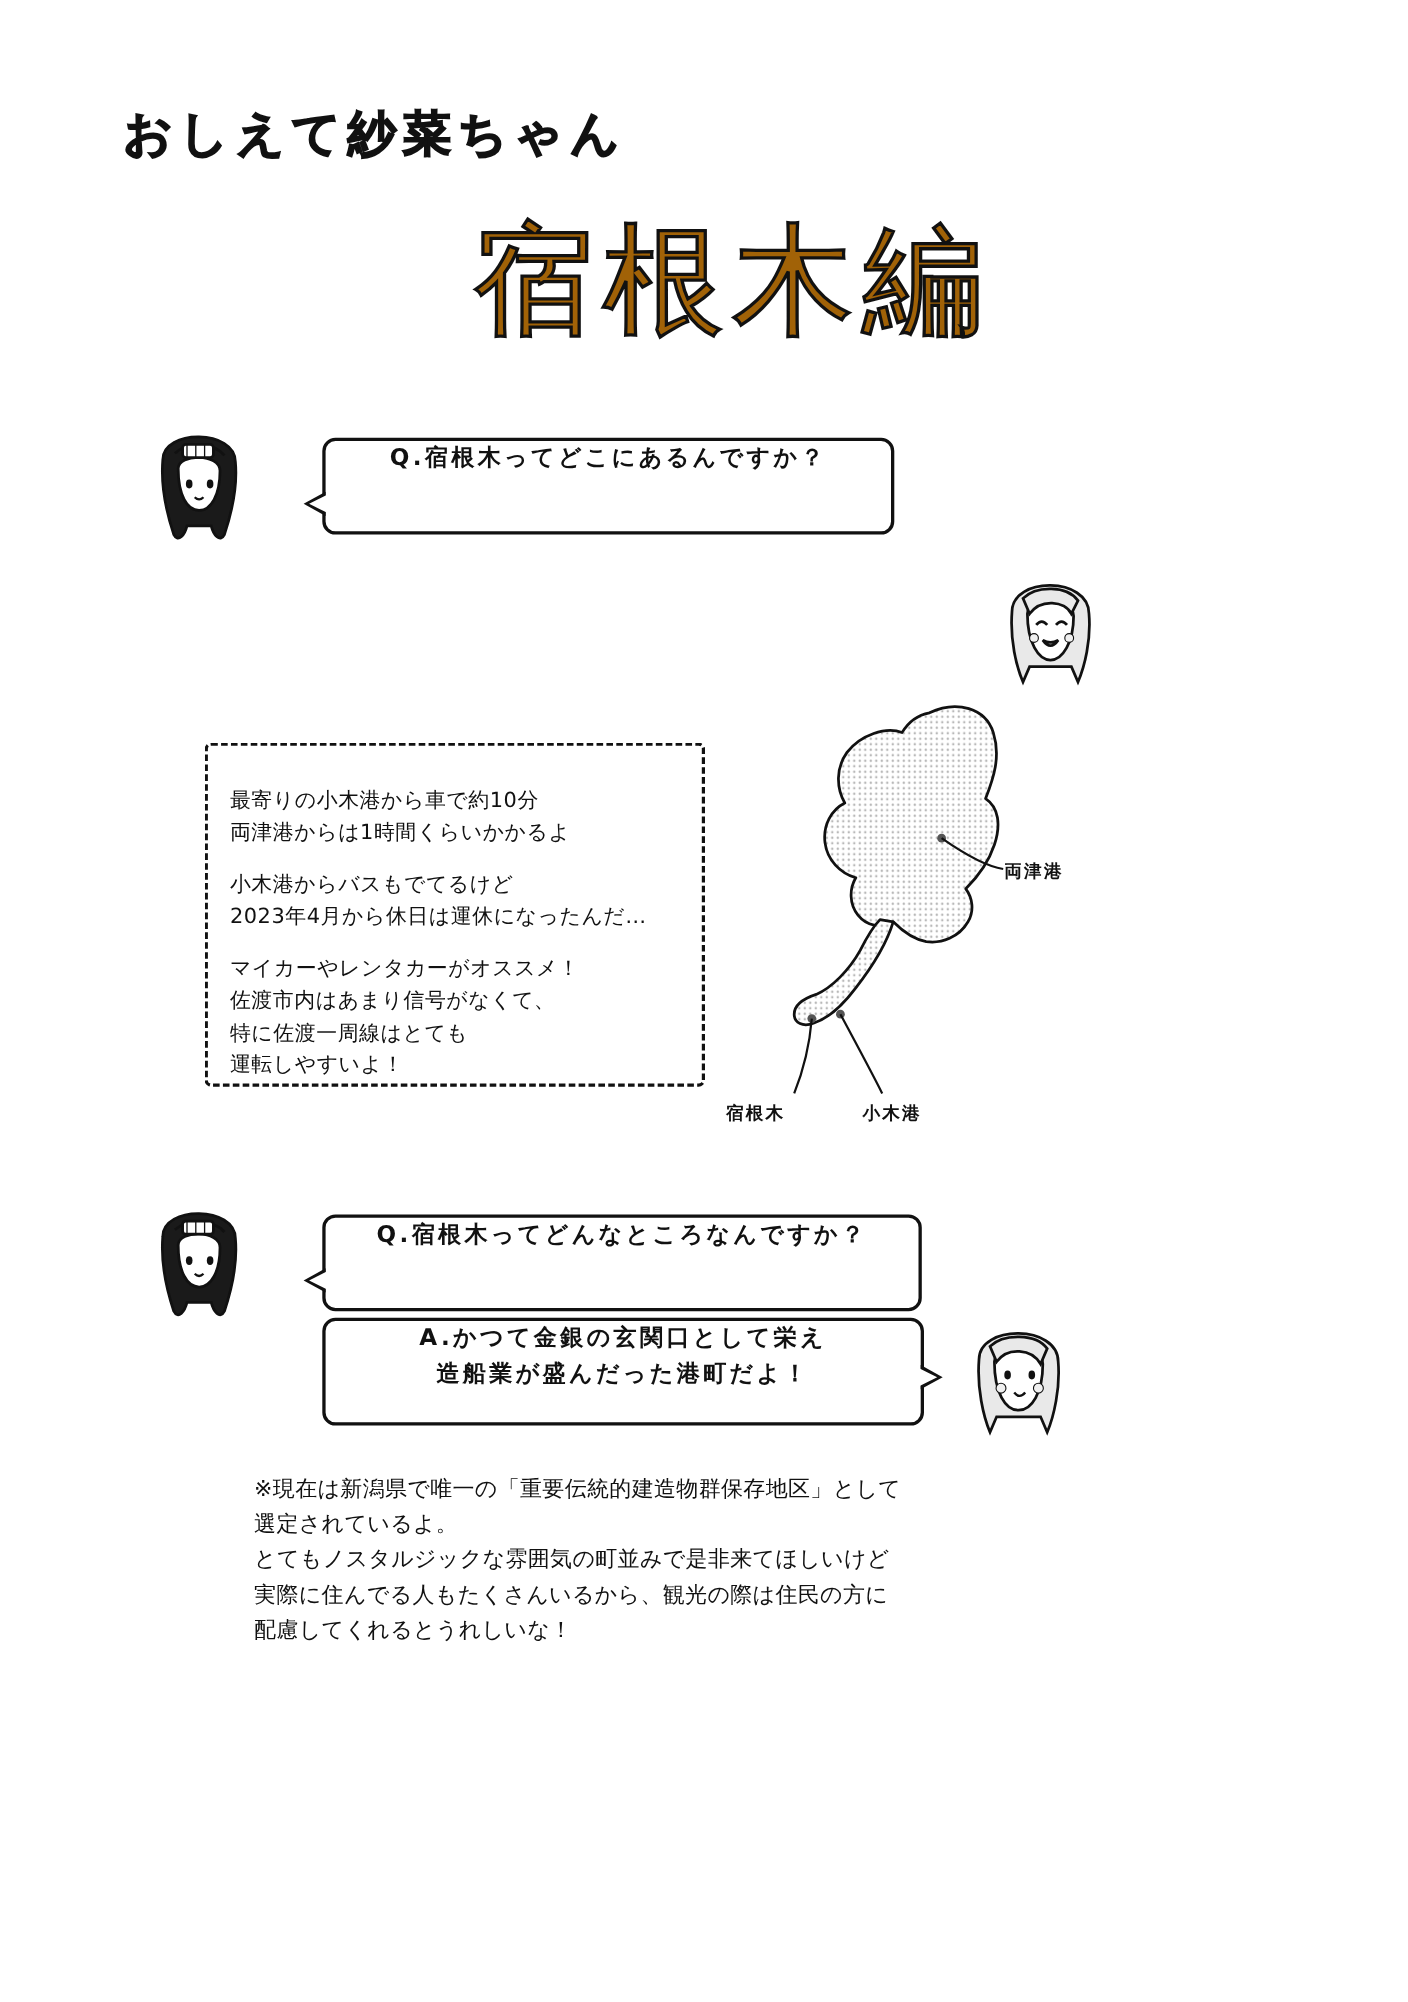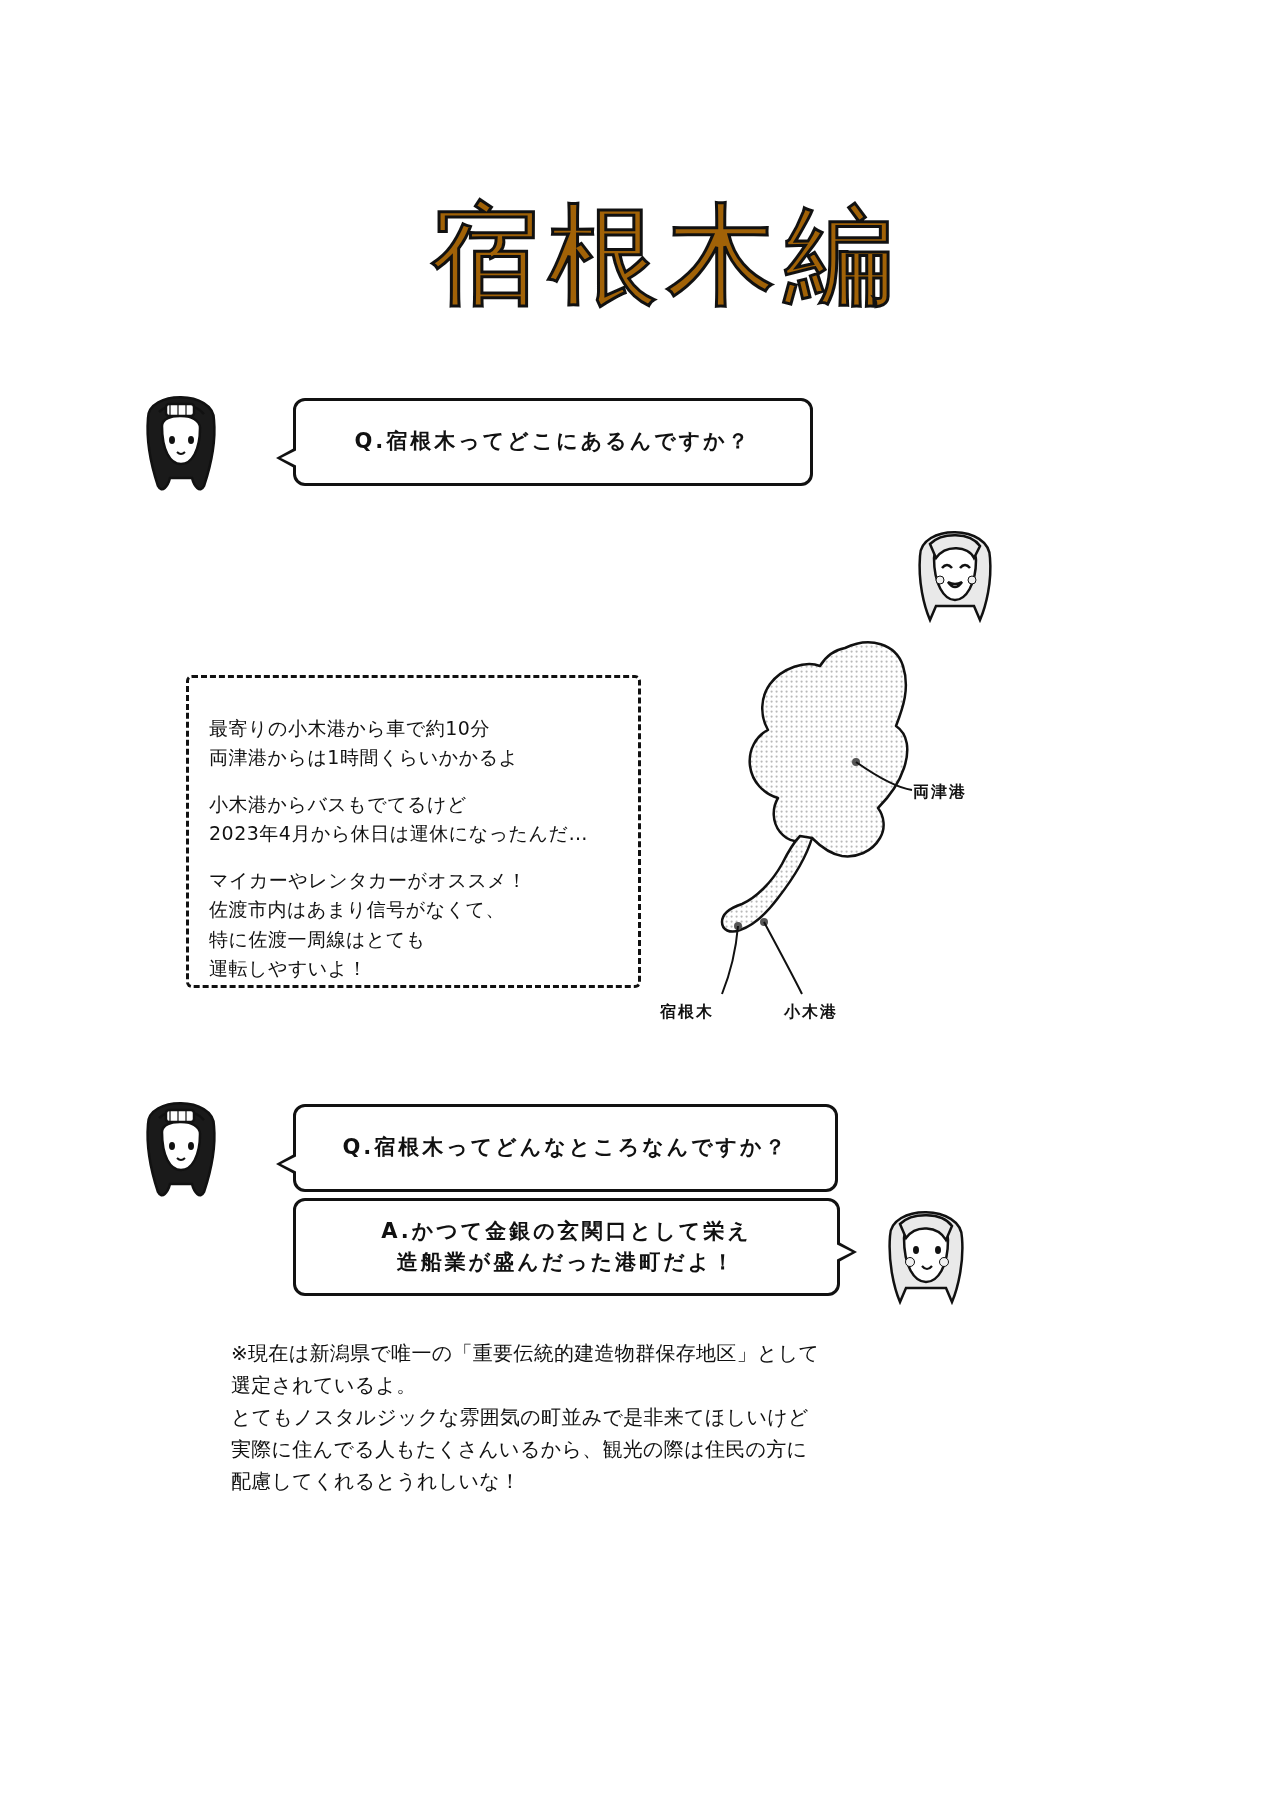--- a/index.html
+++ b/index.html
@@ -49,21 +49,21 @@
   
   .bubble {
     position: absolute;
     border: 3px solid #111;
     border-radius: 12px;
     background: #fff;
     box-sizing: border-box;
     display: flex;
     flex-direction: column;
     align-items: center;
-    justify-content: center;
+    justify-content: flex-start;
     text-align: center;
     font-weight: bold;
     letter-spacing: 3px;
     line-height: 1.5;
   }
   .bubble .line {
     white-space: nowrap;
   }
   
   .tail-left::before {
@@ -174,20 +174,21 @@
   #avatar-interviewer-1 { left: 126px; top: 382px; width: 110px; height: 120px; }
   #avatar-sana-1 { left: 900px; top: 510px; width: 110px; height: 120px; }
   #avatar-interviewer-2 { left: 126px; top: 1088px; width: 110px; height: 120px; }
   #avatar-sana-2 { left: 868px; top: 1188px; width: 115px; height: 125px; }
 </style>
 </head>
 <body>
 
 <div class="page">
 
+  <div class="title-small">おしえて紗菜ちゃん</div>
   <div class="title-big">宿根木編</div>
 
   <svg class="avatar" id="avatar-interviewer-1" viewBox="0 0 110 120">
     <g fill="none" stroke="#111" stroke-width="2.5">
       <path d="M22 36 C22 8, 88 8, 88 38 C90 60, 84 86, 78 104 C74 112, 68 104, 66 96 L44 96 C42 104, 36 112, 32 104 C26 86, 20 60, 22 36 Z" fill="#1a1a1a"></path>
       <path d="M36 44 C36 30, 74 30, 74 46 C74 68, 66 82, 55 82 C44 82, 36 68, 36 44 Z" fill="#fff"></path>
       <path d="M33 30 C44 20, 68 20, 78 32" fill="#1a1a1a"></path>
       <ellipse cx="46" cy="58" rx="3" ry="4" fill="#111" stroke="none"></ellipse>
       <ellipse cx="65" cy="58" rx="3" ry="4" fill="#111" stroke="none"></ellipse>
       <path d="M51 70 q4 4 8 0" stroke-width="2"></path>

